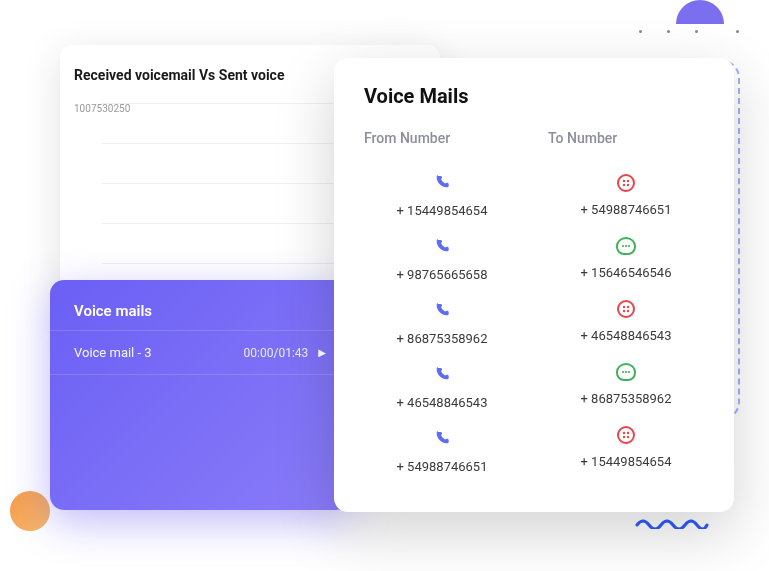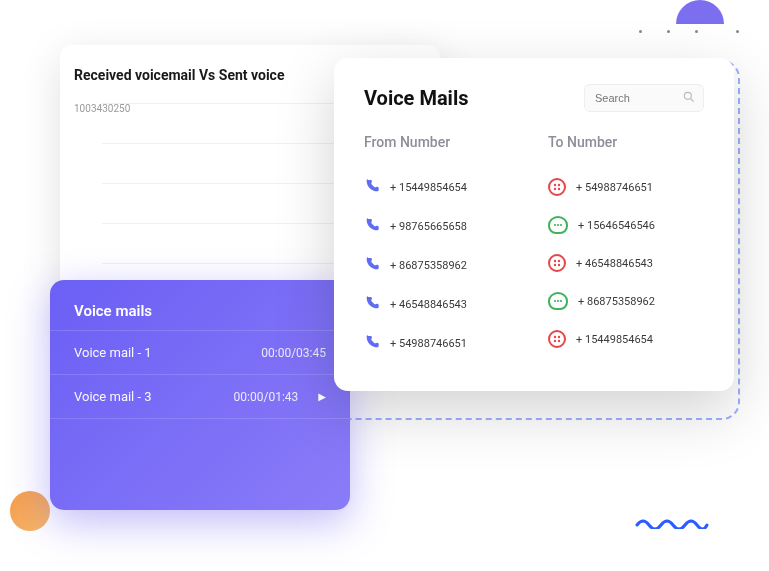--- a/index.html
+++ b/index.html
@@ -137,22 +137,23 @@
 }
 .search-wrap{position:relative;}
 .search-icon-el{position:absolute;right:8px;top:6px;color:#bbb;}
 .cols { display:flex; gap: 28px; }
 .col { flex:1; }
 .col-head {
   font-size: 14px; color: #8e8e9b; margin-bottom: 18px; font-weight: 500;
 }
 .num-row {
   display:flex; align-items:center; gap:10px;
-  font-size: 11px; color: #3a3a3a;
+  font-size: 13px; color: #3a3a3a;
   padding: 10px 0;
+  flex-direction: column;
 }
 .phone-icon{color:#5f6df2;}
 .red-badge{
   width:18px;height:18px;border:2px solid #e74649;border-radius:50%;
   display:flex;align-items:center;justify-content:center;font-size:8px;color:#e74649;
 }
 .green-badge{
   width:20px;height:18px;border:2px solid #3fb35a;border-radius:50% 50% 8px 8px;
   display:flex;align-items:center;justify-content:center;font-size:8px;color:#3fb35a;
   position:relative;
@@ -181,21 +182,21 @@
   <span class="dot-extra" style="left:28px;top:0"></span>
   <span class="dot-extra" style="left:56px;top:0"></span>
 </div>
 <div class="ring-dash"></div>
 
 <div class="chart-card">
   <div class="chart-title">Received voicemail Vs Sent voice</div>
   <div class="chart-area">
     <div class="y-axis">
       <span>100</span>
-      <span>34</span>
+      <span>75</span>
       <span>30</span>
       <span>25</span>
       <span>0</span>
     </div>
     <div class="grid-line" style="top:0"></div>
     <div class="grid-line" style="top:25%"></div>
     <div class="grid-line" style="top:50%"></div>
     <div class="grid-line" style="top:75%"></div>
     <div class="grid-line" style="top:100%"></div>
     <div class="bars" id="bars">
@@ -224,45 +225,32 @@
           <div class="bar bar-secondary" style="height: 62%;"></div>
         </div>
       </div>
   </div>
 </div>
 
 <div class="list-card">
   <div class="list-title">Voice mails</div>
   <div id="list-rows">
       <div class="list-row">
-        <span class="list-name">Voice mail - 1</span>
+        <span class="list-name">Voice mail - 3</span>
         <span style="display: flex; align-items: center; gap: 10px;">
-          <span class="list-time">00:00/03:45</span>
-        </span>
-      </div>
-      <div class="list-row">
-        <span class="list-name">Voice mail - 3</span>
-        <span style="display: flex; align-items: center; gap: 20px;">
           <span class="list-time">00:00/01:43</span>
           <span class="play-btn">▶</span>
         </span>
       </div>
     </div>
 </div>
 
 <div class="modal-card">
   <div class="modal-header">
     <div class="modal-title">Voice Mails</div>
-    <div class="search-wrap">
-      <input class="search-box" placeholder="Search" style="">
-      <svg class="search-icon-el" width="14" height="14" viewBox="0 0 24 24">
-          <circle cx="10" cy="10" r="6" stroke="#bbb" stroke-width="2" fill="none"></circle>
-          <line x1="15" y1="15" x2="20" y2="20" stroke="#bbb" stroke-width="2"></line>
-        </svg>
-    </div>
   </div>
   <div class="cols">
     <div class="col">
       <div class="col-head">From Number</div>
       <div id="from-rows">
           <div class="num-row">
             <span class="phone-icon"><svg width="16" height="16" viewBox="0 0 24 24" fill="#5f6df2">
                 <path d="M6 2c-1 0-2 1-2 2 0 9 7 16 16 16 1 0 2-1 2-2v-3c0-1-1-2-2-2l-3 1c-1 0-1 0-2-1l-3-3c-1-1-1-1-1-2l1-3c0-1-1-2-2-2H6z"></path>
               </svg></span>
             <span>+ 15449854654</span>

